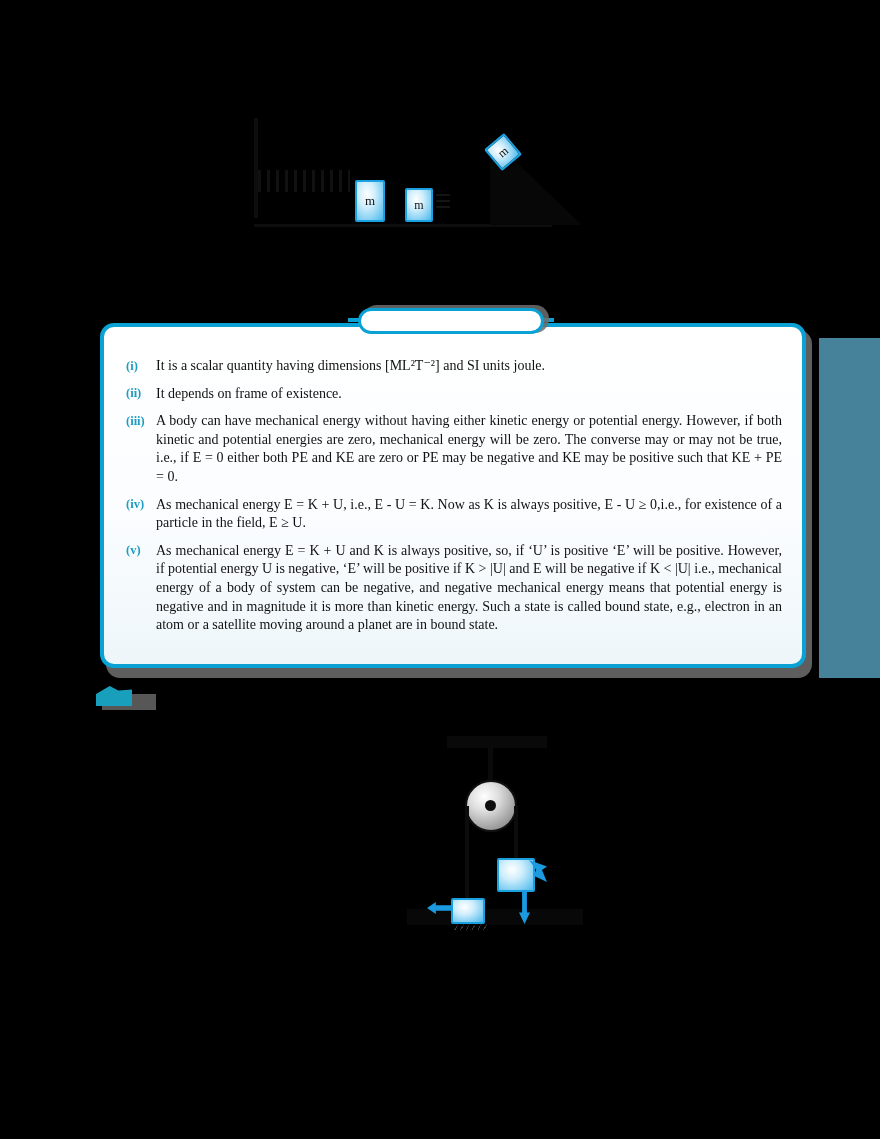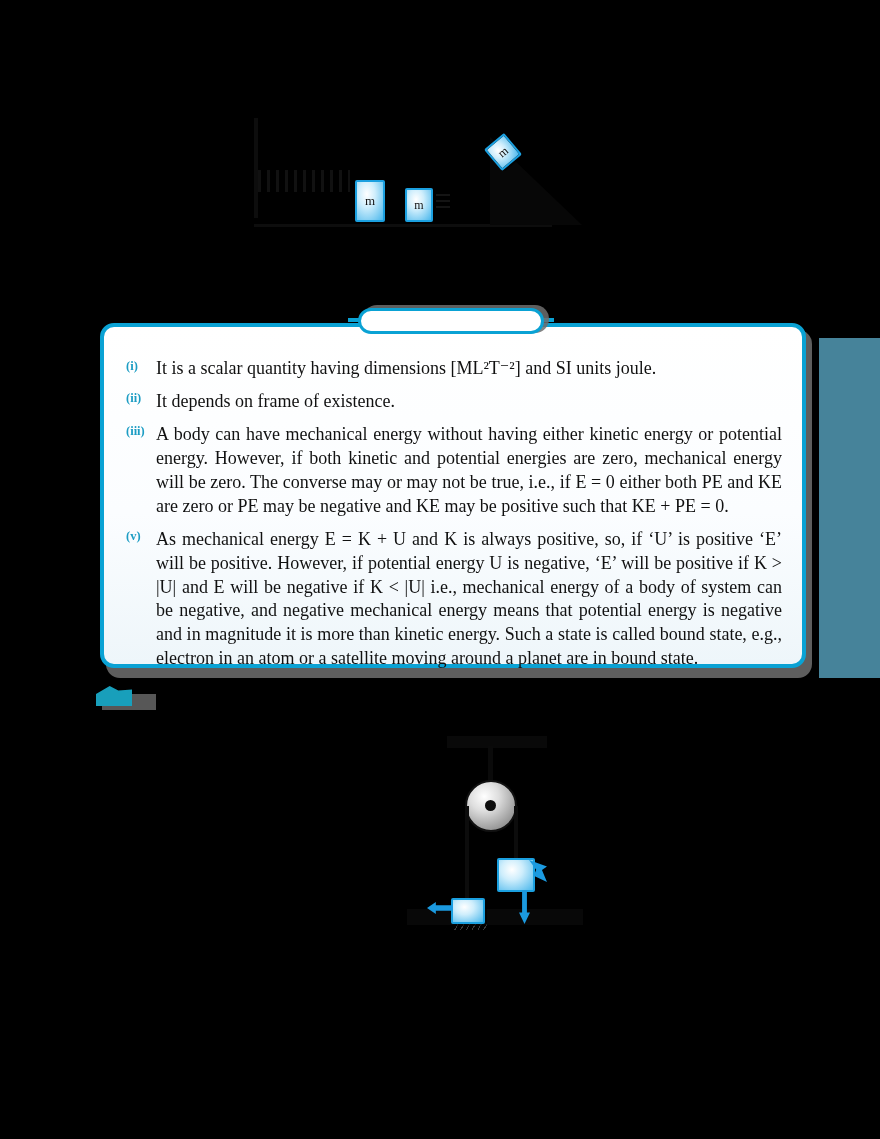--- a/index.html
+++ b/index.html
@@ -134,21 +134,21 @@
     flex: 0 0 34px;
     color: #1d9dc4;
     font-size: 12.5px;
     font-weight: bold;
     padding-top: 0.5px;
     text-align: left;
     padding-left: 4px;
   }
   .item-text {
     flex: 1 1 auto;
-    font-size: 18px;
+    font-size: 14px;
     color: #111;
     text-align: justify;
     text-justify: inter-word;
     padding-right: 4px;
   }
 
   
   .marker {
     position: absolute;
     left: 96px; top: 686px;
@@ -275,20 +275,24 @@
     <div class="item">
       <div class="item-num">(ii)</div>
       <div class="item-text">It depends on frame of existence.</div>
     </div>
 
     <div class="item">
       <div class="item-num">(iii)</div>
       <div class="item-text">A body can have mechanical energy without having either kinetic energy or potential energy. However, if both kinetic and potential energies are zero, mechanical energy will be zero. The converse may or may not be true, i.e., if E = 0 either both PE and KE are zero or PE may be negative and KE may be positive such that KE + PE = 0.</div>
     </div>
 
+    <div class="item">
+      <div class="item-num">(iv)</div>
+      <div class="item-text">As mechanical energy E = K + U, i.e., E - U = K. Now as K is always positive, E - U ≥ 0,i.e., for existence of a particle in the field, E ≥ U.</div>
+    </div>
 
     <div class="item">
       <div class="item-num">(v)</div>
       <div class="item-text">As mechanical energy E = K + U and K is always positive, so, if ‘U’ is positive ‘E’ will be  positive. However, if potential energy U is negative, ‘E’ will be positive if K &gt; |U| and E will be negative if K &lt; |U|  i.e., mechanical energy of a body of system  can be negative, and negative mechanical energy means that potential energy is negative and in magnitude it is more than kinetic energy. Such a state is called bound state, e.g., electron in an atom or a satellite moving around a planet are in bound state.</div>
     </div>
 
   </div>
 </div>
 
 <div class="tab-wing-l"></div>

